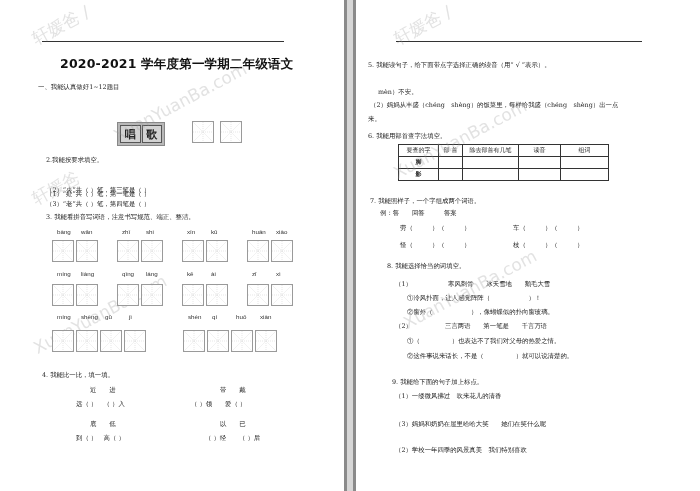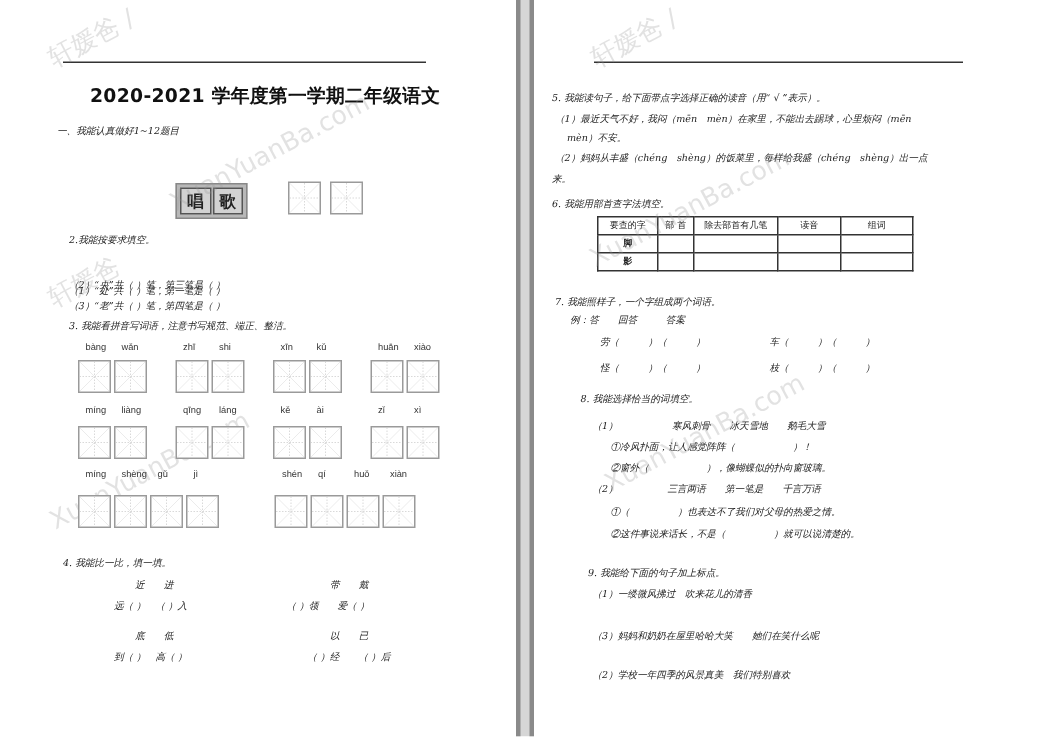--- a/index.html
+++ b/index.html
@@ -9,21 +9,21 @@
   .page { position: absolute; top: 0; height: 491px; background: #fff; overflow: hidden; }
   .page-left { left: 0; width: 344px; }
   .page-right { left: 356px; width: 344px; }
   .gutter { position: absolute; top: 0; left: 344px; width: 12px; height: 491px; background: #d6d6d6; }
   .gutter .edge { position: absolute; top: 0; width: 3px; height: 491px; background: #8a8a8a; }
   .gutter .edge.l { left: 0; }
   .gutter .edge.r { right: 0; }
 
   .hr { position: absolute; height: 1px; background: #333; }
 
-  .t { position: absolute; white-space: nowrap; font-size: 6.4px; line-height: 8px; color: #222; font-style: italic; }
+  .t { position: absolute; white-space: nowrap; font-size: 6.4px; line-height: 8px; color: #222; }
   .b { font-weight: bold; }
   .title { position: absolute; font-family: "DejaVu Sans", sans-serif; font-weight: bold; font-size: 12.5px; white-space: nowrap; color: #111; letter-spacing: 0.2px; }
 
   .pinyin { position: absolute; font-family: "Liberation Sans", sans-serif; font-size: 6.2px; color: #333; white-space: nowrap; }
 
   .tian { position: absolute; width: 22px; height: 22px; border: 1px solid #9a9a9a; background: #fff; }
   .tian svg { position: absolute; left: 0; top: 0; width: 20px; height: 20px; }
 
   .sample { position: absolute; left: 117px; top: 122px; width: 48px; height: 24px; background: #b8b8b8; border: 1px solid #888; display: flex; gap: 1px; padding: 2px; }
   .sample .cell { flex: 1; background: #d2d2d2; border: 1px solid #555; font-size: 11px; font-weight: bold; display: flex; align-items: center; justify-content: center; color: #222; font-family: "DejaVu Serif", serif; }
@@ -68,21 +68,20 @@
 
 <div class="gutter">
   <div class="edge l"></div>
   <div class="edge r"></div>
 </div>
 
 <div class="page page-right">
   <div class="hr" style="left:40px; top:41px; width:246px;"></div>
 
   <div class="t" style="left:12px; top:61px;">5. 我能读句子，给下面带点字选择正确的读音（用“ √ ”表示）。</div>
-  <div class="t" style="left:14px; top:75px;">（1）最近天气不好，我闷（mēn　mèn）在家里，不能出去踢球，心里烦闷（mēn</div>
   <div class="t" style="left:22px; top:88px;">mèn）不安。</div>
   <div class="t" style="left:14px; top:101px;">（2）妈妈从丰盛（chéng　shèng）的饭菜里，每样给我盛（chéng　shèng）出一点</div>
   <div class="t" style="left:12px; top:115px;">来。</div>
 
   <div class="t" style="left:12px; top:132px;">6. 我能用部首查字法填空。</div>
 </div>
 
 <table class="q6">
   <tbody>
       <tr>

